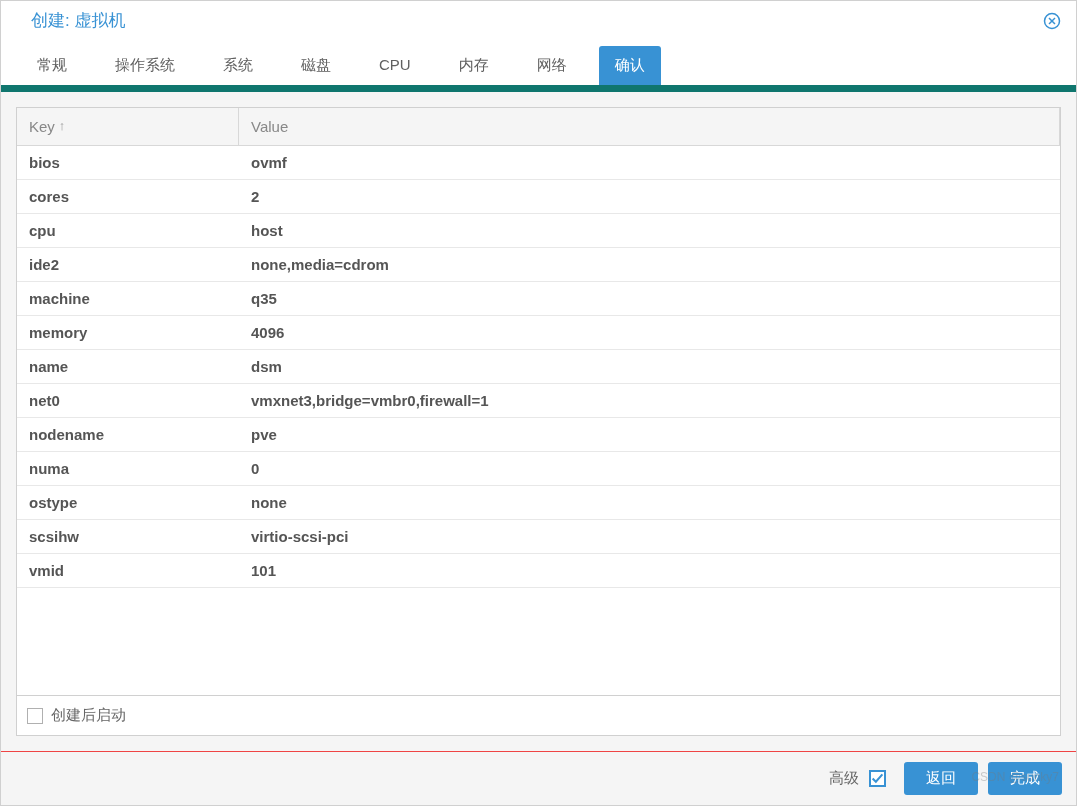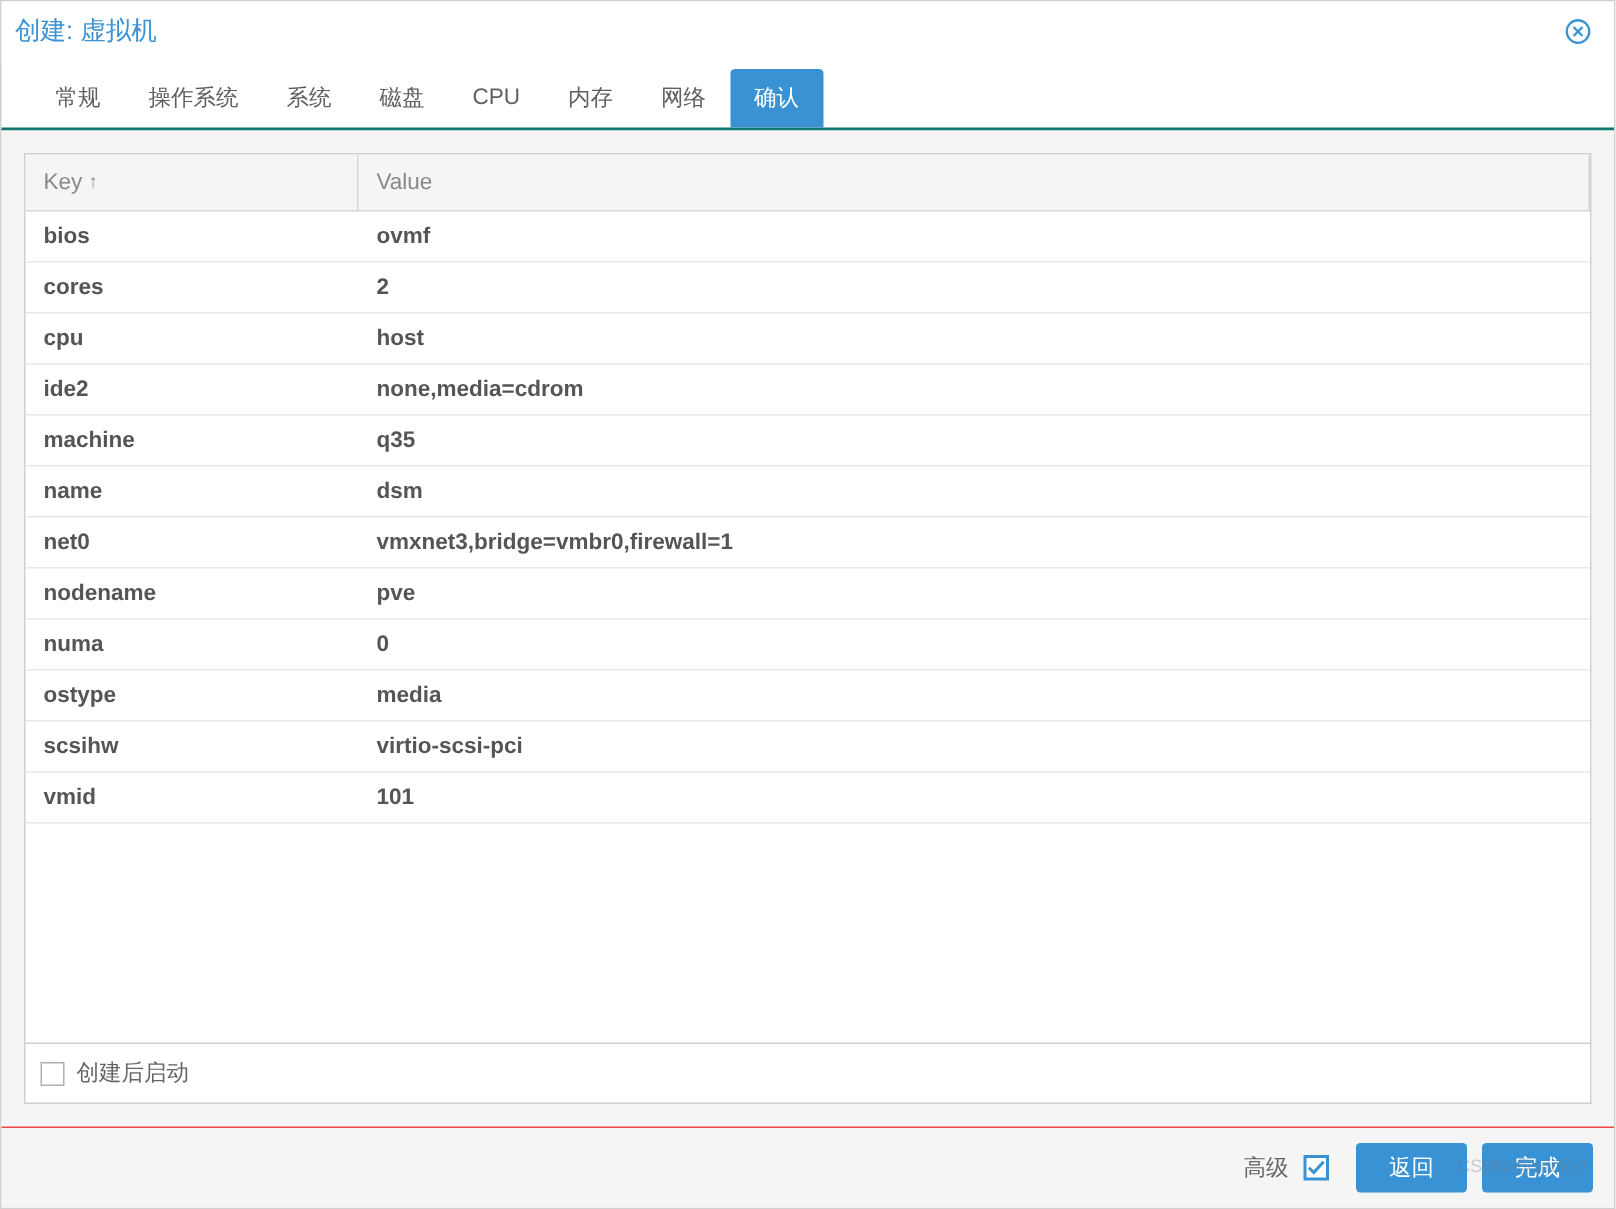--- a/index.html
+++ b/index.html
@@ -19,21 +19,21 @@
       width: 100%;
       height: 100%;
       display: flex;
       flex-direction: column;
       border: 1px solid #d0d0d0;
     }
     .title-bar {
       display: flex;
       justify-content: space-between;
       align-items: center;
-      padding: 8px 14px 10px 9px;
+      padding: 8px 14px 10px 30px;
       background: #fff;
       text-align: right;
     }
     .title-text {
       color: #3892d4;
       font-size: 17px;
       font-weight: 400;
     }
     .close-icon {
       width: 20px;
@@ -43,22 +43,22 @@
       align-items: center;
       justify-content: center;
     }
     .close-icon svg {
       width: 18px;
       height: 18px;
     }
     .tab-bar {
       display: flex;
       padding: 4px 32px 0 20px;
-      border-bottom: 2px solid #0f766e;
-      gap: 0;
+      border-bottom: 7px solid #0f766e;
+      gap: 16px;
     }
     .tab {
       padding: 10px 16px;
       font-size: 15px;
       color: #606060;
       cursor: pointer;
       position: relative;
     }
     .tab.active {
       background: #3892d4;
@@ -254,38 +254,42 @@
           </div>
           <div class="table-row">
             <div class="col col-key">ide2</div>
             <div class="col col-value">none,media=cdrom</div>
           </div>
           <div class="table-row">
             <div class="col col-key">machine</div>
             <div class="col col-value">q35</div>
           </div>
           <div class="table-row">
+            <div class="col col-key">memory</div>
+            <div class="col col-value">4096</div>
+          </div>
+          <div class="table-row">
             <div class="col col-key">name</div>
             <div class="col col-value">dsm</div>
           </div>
           <div class="table-row">
             <div class="col col-key">net0</div>
             <div class="col col-value">vmxnet3,bridge=vmbr0,firewall=1</div>
           </div>
           <div class="table-row">
             <div class="col col-key">nodename</div>
             <div class="col col-value">pve</div>
           </div>
           <div class="table-row">
             <div class="col col-key">numa</div>
             <div class="col col-value">0</div>
           </div>
           <div class="table-row">
             <div class="col col-key">ostype</div>
-            <div class="col col-value">media</div>
+            <div class="col col-value">none</div>
           </div>
           <div class="table-row">
             <div class="col col-key">scsihw</div>
             <div class="col col-value">virtio-scsi-pci</div>
           </div>
           <div class="table-row">
             <div class="col col-key">vmid</div>
             <div class="col col-value">101</div>
           </div>
         </div>

